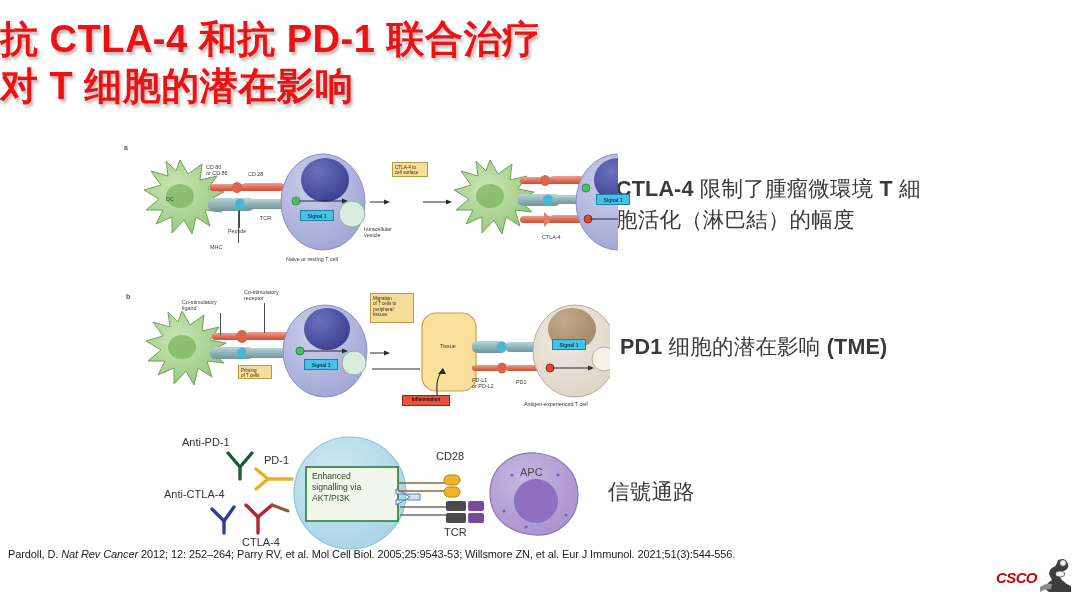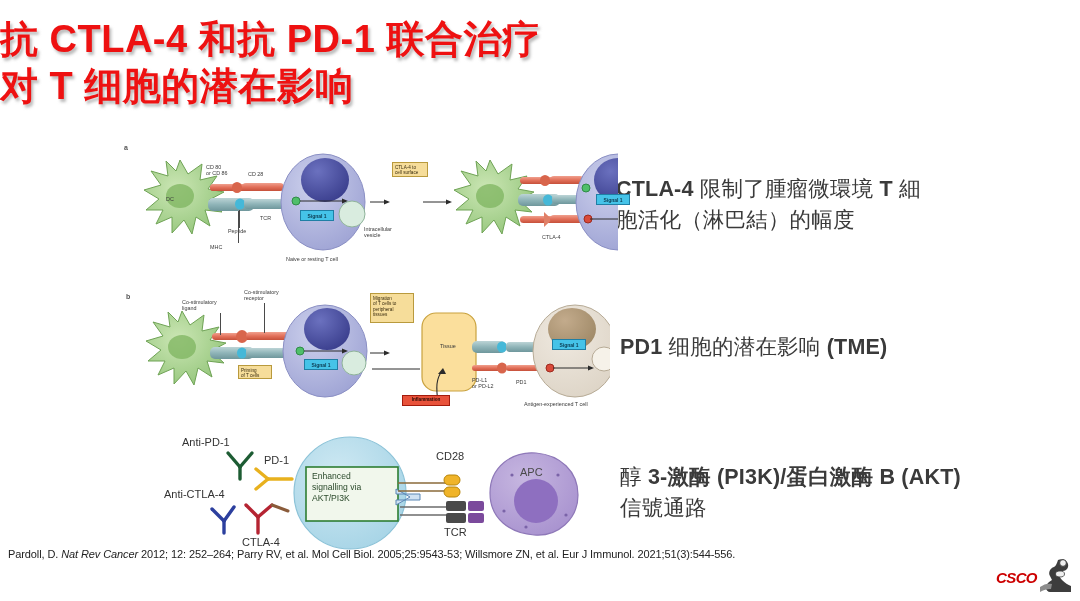--- a/index.html
+++ b/index.html
@@ -22,21 +22,21 @@
     letter-spacing:.5px;
     text-shadow:2px 3px 3px rgba(150,150,150,.65);
     white-space:nowrap;
   }
   .title-line{display:block;}
 
   
   .row{position:absolute;left:0;width:1080px;display:flex;align-items:center;}
   .row-a{top:140px;height:130px;}
   .row-b{top:283px;height:128px;}
-  .row-c{top:425px;height:135px;gap:12px;}
+  .row-c{top:425px;height:135px;}
 
   .fig{position:relative;flex:0 0 auto;}
   .fig-a{width:500px;height:130px;margin-left:118px;}
   .fig-b{width:490px;height:128px;margin-left:120px;}
   .fig-c{width:430px;height:135px;margin-left:160px;}
 
   .caption{
     color:#3a3a3a;
     font-size:21.5px;
     line-height:31px;
@@ -427,23 +427,20 @@
       <span class="lbl" style="left:82px;top:114px;font-size:11px;color:#333;">CTLA-4</span>
       <span class="lbl" style="left:276px;top:28px;font-size:11px;color:#333;">CD28</span>
       <span class="lbl" style="left:284px;top:104px;font-size:11px;color:#333;">TCR</span>
       <span class="lbl" style="left:360px;top:44px;font-size:11px;color:#4a4a4a;">APC</span>
       <span class="lbl" style="left:152px;top:46px;font-size:8.6px;line-height:11px;color:#2b4a2b;white-space:pre;">Enhanced
 signalling via
 AKT/PI3K</span>
     </div>
 
     <div class="caption cap-c">
-      <span class="cline">
-        <span>醇 </span><b>3-激酶 (PI3K)/蛋白激酶 B (AKT)</b>
-      </span>
       <span class="cline">信號通路</span>
     </div>
   </div>
 
   <div class="footnote">
     <span>Pardoll, D. </span><i>Nat Rev Cancer</i><span> 2012; 12: 252–264; Parry RV, et al. Mol Cell Biol. 2005;25:9543-53; Willsmore ZN, et al. Eur J Immunol.  2021;51(3):544-556.</span>
   </div>
 
   <div class="logo">
     <span class="logo-text">CSCO</span>

